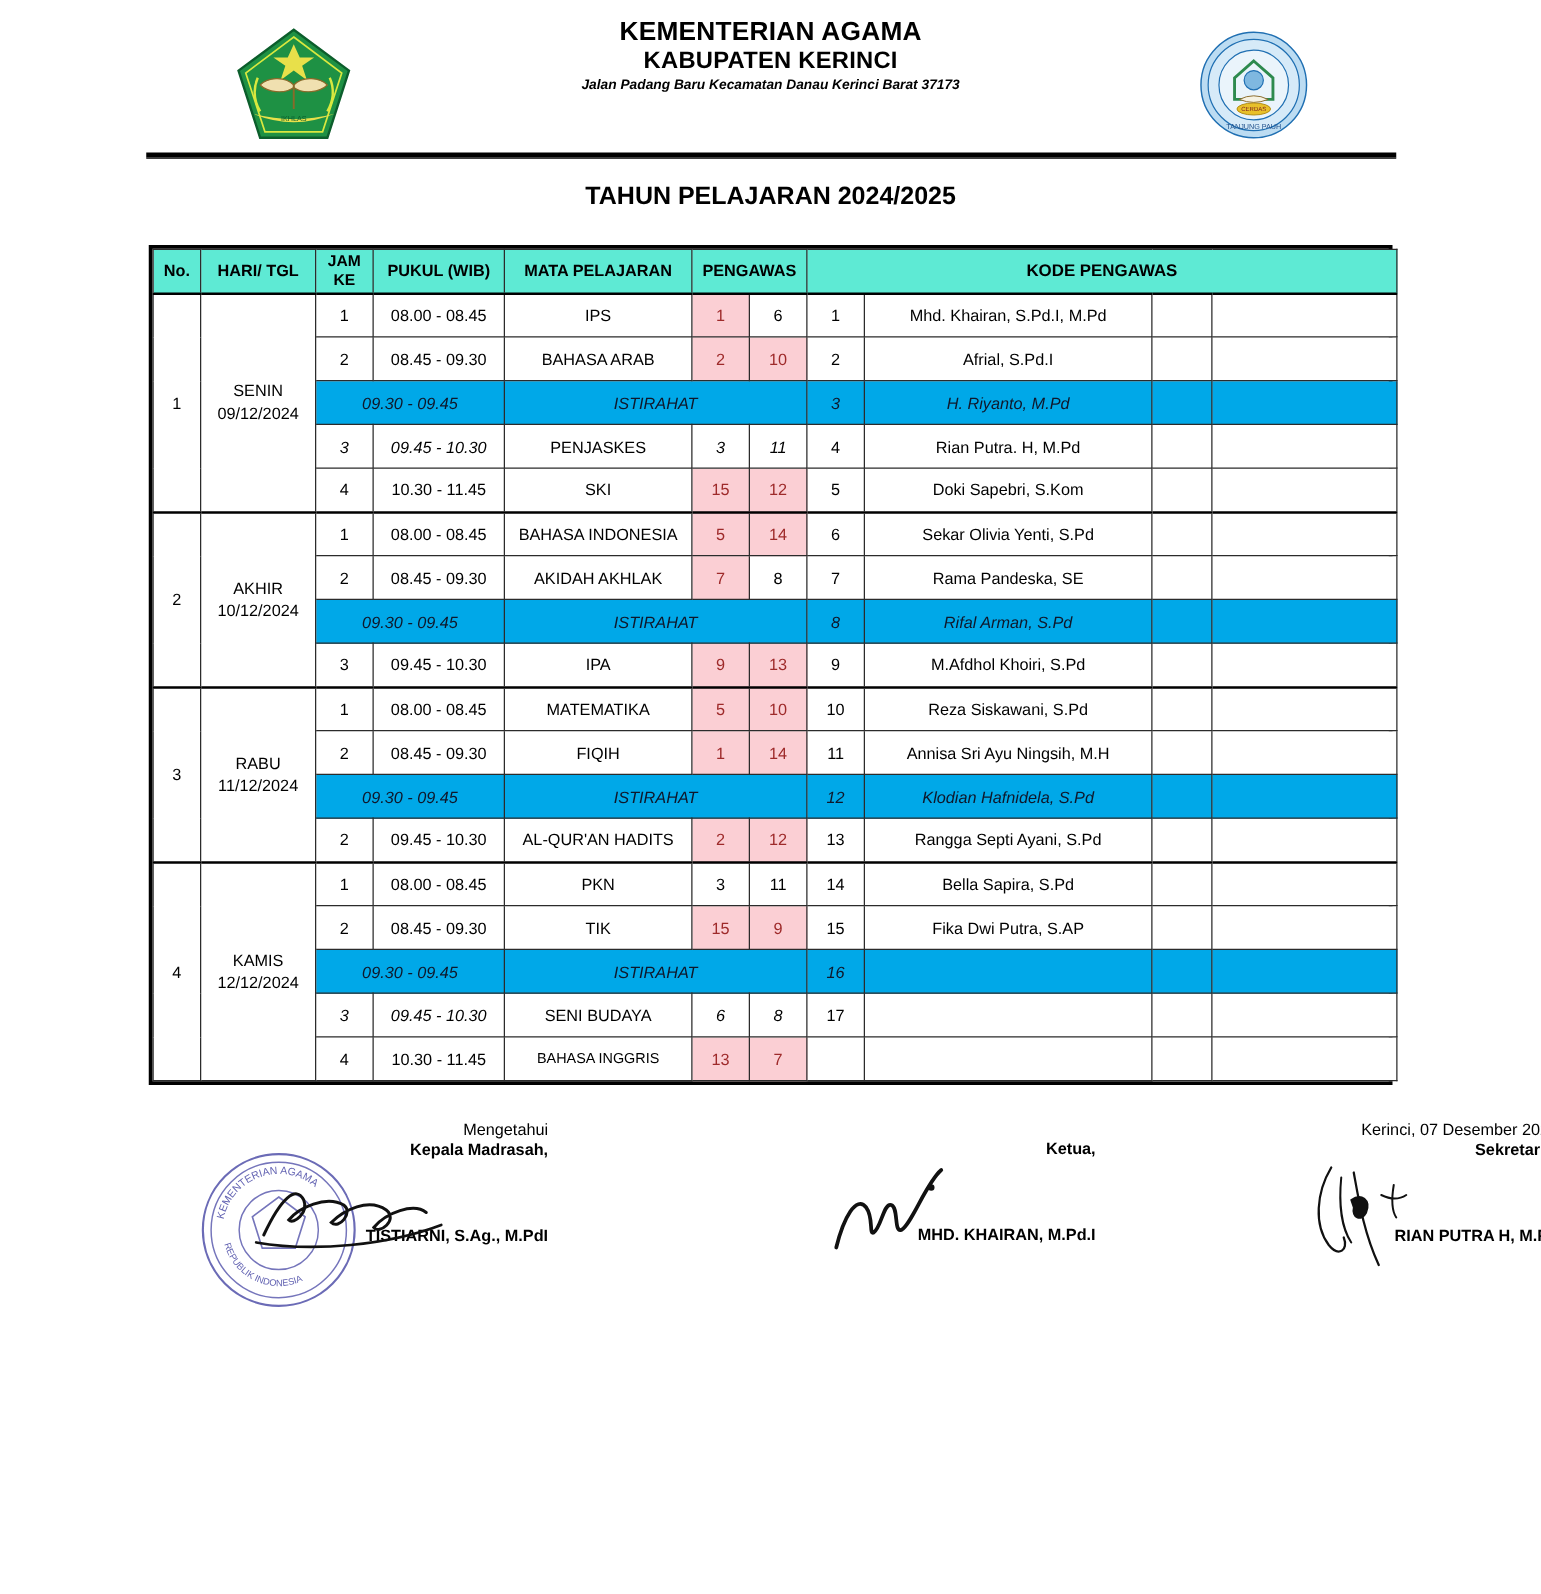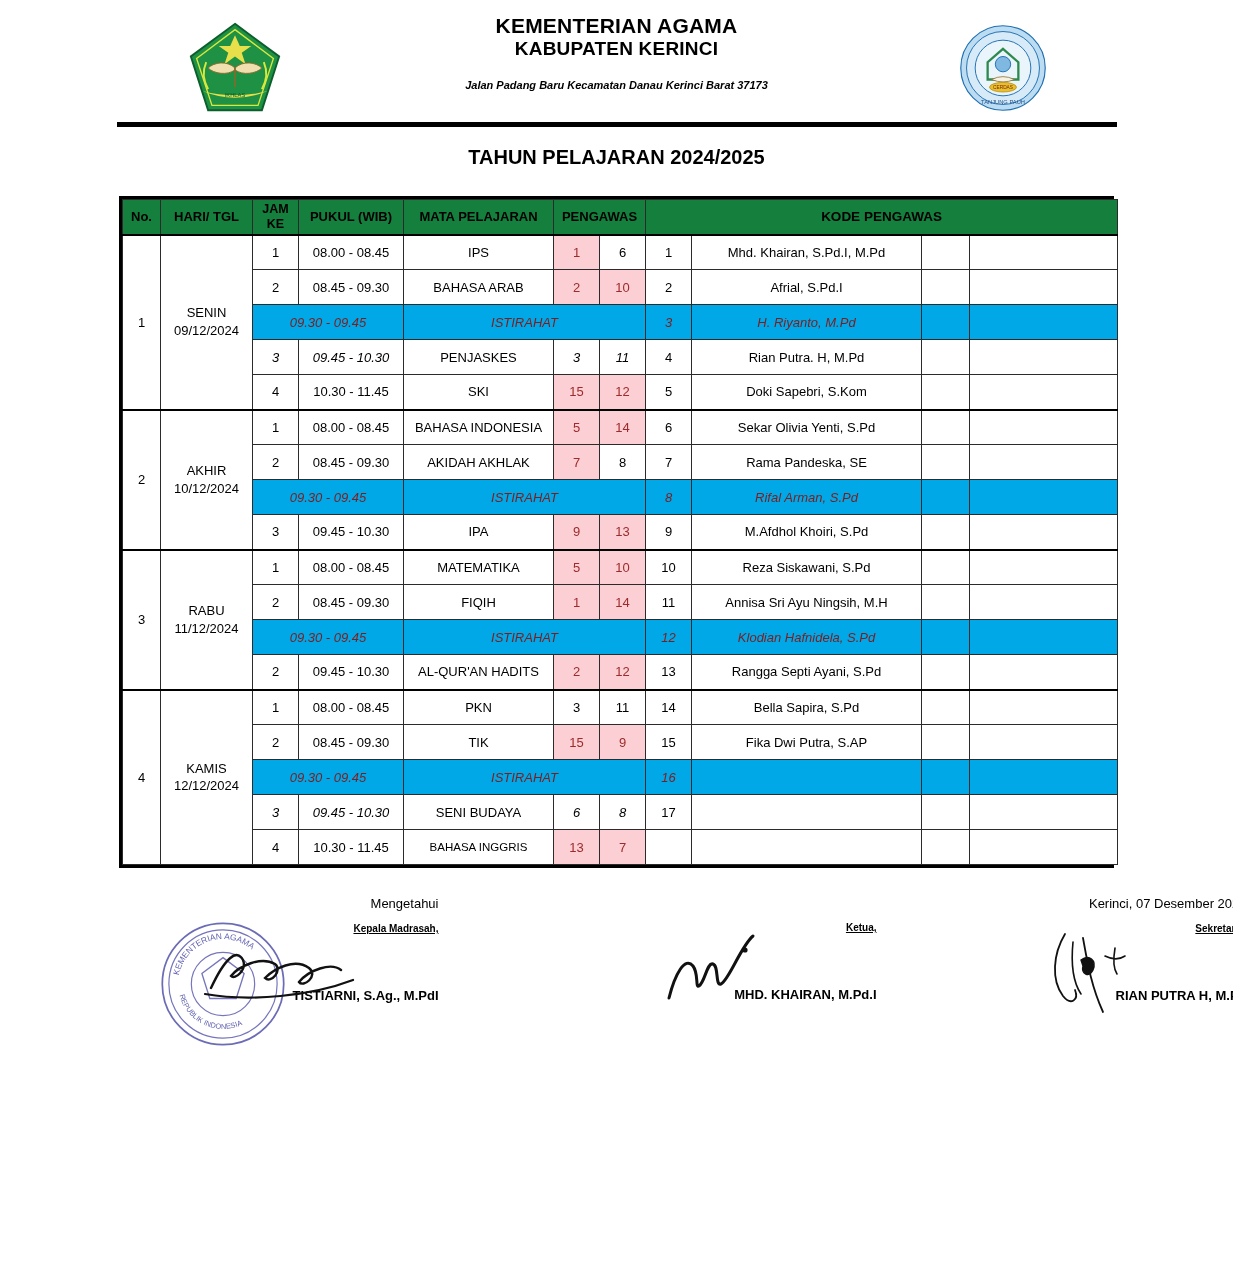--- a/index.html
+++ b/index.html
@@ -31,21 +31,21 @@
     font-size: 21px; font-weight: bold; letter-spacing: .2px;
   }
   .kop-line2 {
     font-size: 21px; font-weight: bold; letter-spacing: .2px;
   }
   .kop-line3 {
     font-size: 19px; font-weight: bold; letter-spacing: .2px;
   }
   .kop-addr {
     font-size: 11px; font-weight: bold; font-style: italic;
-    margin-top: 20px;
+    margin-top: 3px;
   }
   .logo {
     position: absolute; top: 20px;
     width: 96px; height: 96px;
   }
   .logo-left { left: 70px; }
   .logo-right { right: 66px; }
 
   .kop-rule {
     width: 1000px; margin: 4px auto 0;
@@ -76,21 +76,21 @@
   }
   table.sched td, table.sched th {
     border: 1px solid #2b2b2b;
     font-size: 13px;
     text-align: center;
     vertical-align: middle;
     padding: 0;
     height: 35px;
   }
   thead th {
-    background: #15803d;
+    background: #5eead4;
     font-weight: bold;
     font-size: 13.5px;
     height: 86px;
     border: 1px solid #2b2b2b;
   }
   thead th.th-kode { font-size: 13.5px; }
   .hd-jam { font-size: 12.5px; line-height: 1.15; }
 
   
   td.daynum, td.dayname {
@@ -99,21 +99,21 @@
   td.dayname { line-height: 1.35; }
   tr.group-start > td { border-top: 2px solid #000; }
 
   td.pink {
     background: #fbcfd4;
     color: #9e2a2a;
   }
   td.ital { font-style: italic; }
   tr.break td {
     background: #00a8e8;
-    color: #7f1d1d;
+    color: #0f172a;
     font-style: italic;
     font-weight: normal;
   }
   td.mapel { font-size: 13px; }
   td.mapel.small { font-size: 11.5px; }
   td.kode-name { font-size: 12.5px; text-align: center; }
   td.kode-no { font-size: 13px; }
   td.blankcol { background: #fff; }
 
   
@@ -139,21 +139,21 @@
   .sigblock {
     position: absolute;
     text-align: right;
     font-size: 13px;
     width: 300px;
   }
   .sig-left  { left: 22px;  top: 10px; }
   .sig-mid   { left: 460px; top: 24px; }
   .sig-right { left: 830px; top: 10px; }
   .sig-know { font-size: 13px; font-weight: normal; }
-  .sig-role { font-size: 10px; font-weight: bold; margin-top: 12px; text-decoration: underline; }
+  .sig-role { font-size: 13px; font-weight: bold; margin-top: 1px; }
   .sig-place { font-size: 13px; font-weight: normal; }
   .sig-name {
     font-size: 13px; font-weight: bold;
     margin-top: 54px;
   }
   .sig-draw {
     position: absolute;
     pointer-events: none;
   }
   .stamp {

